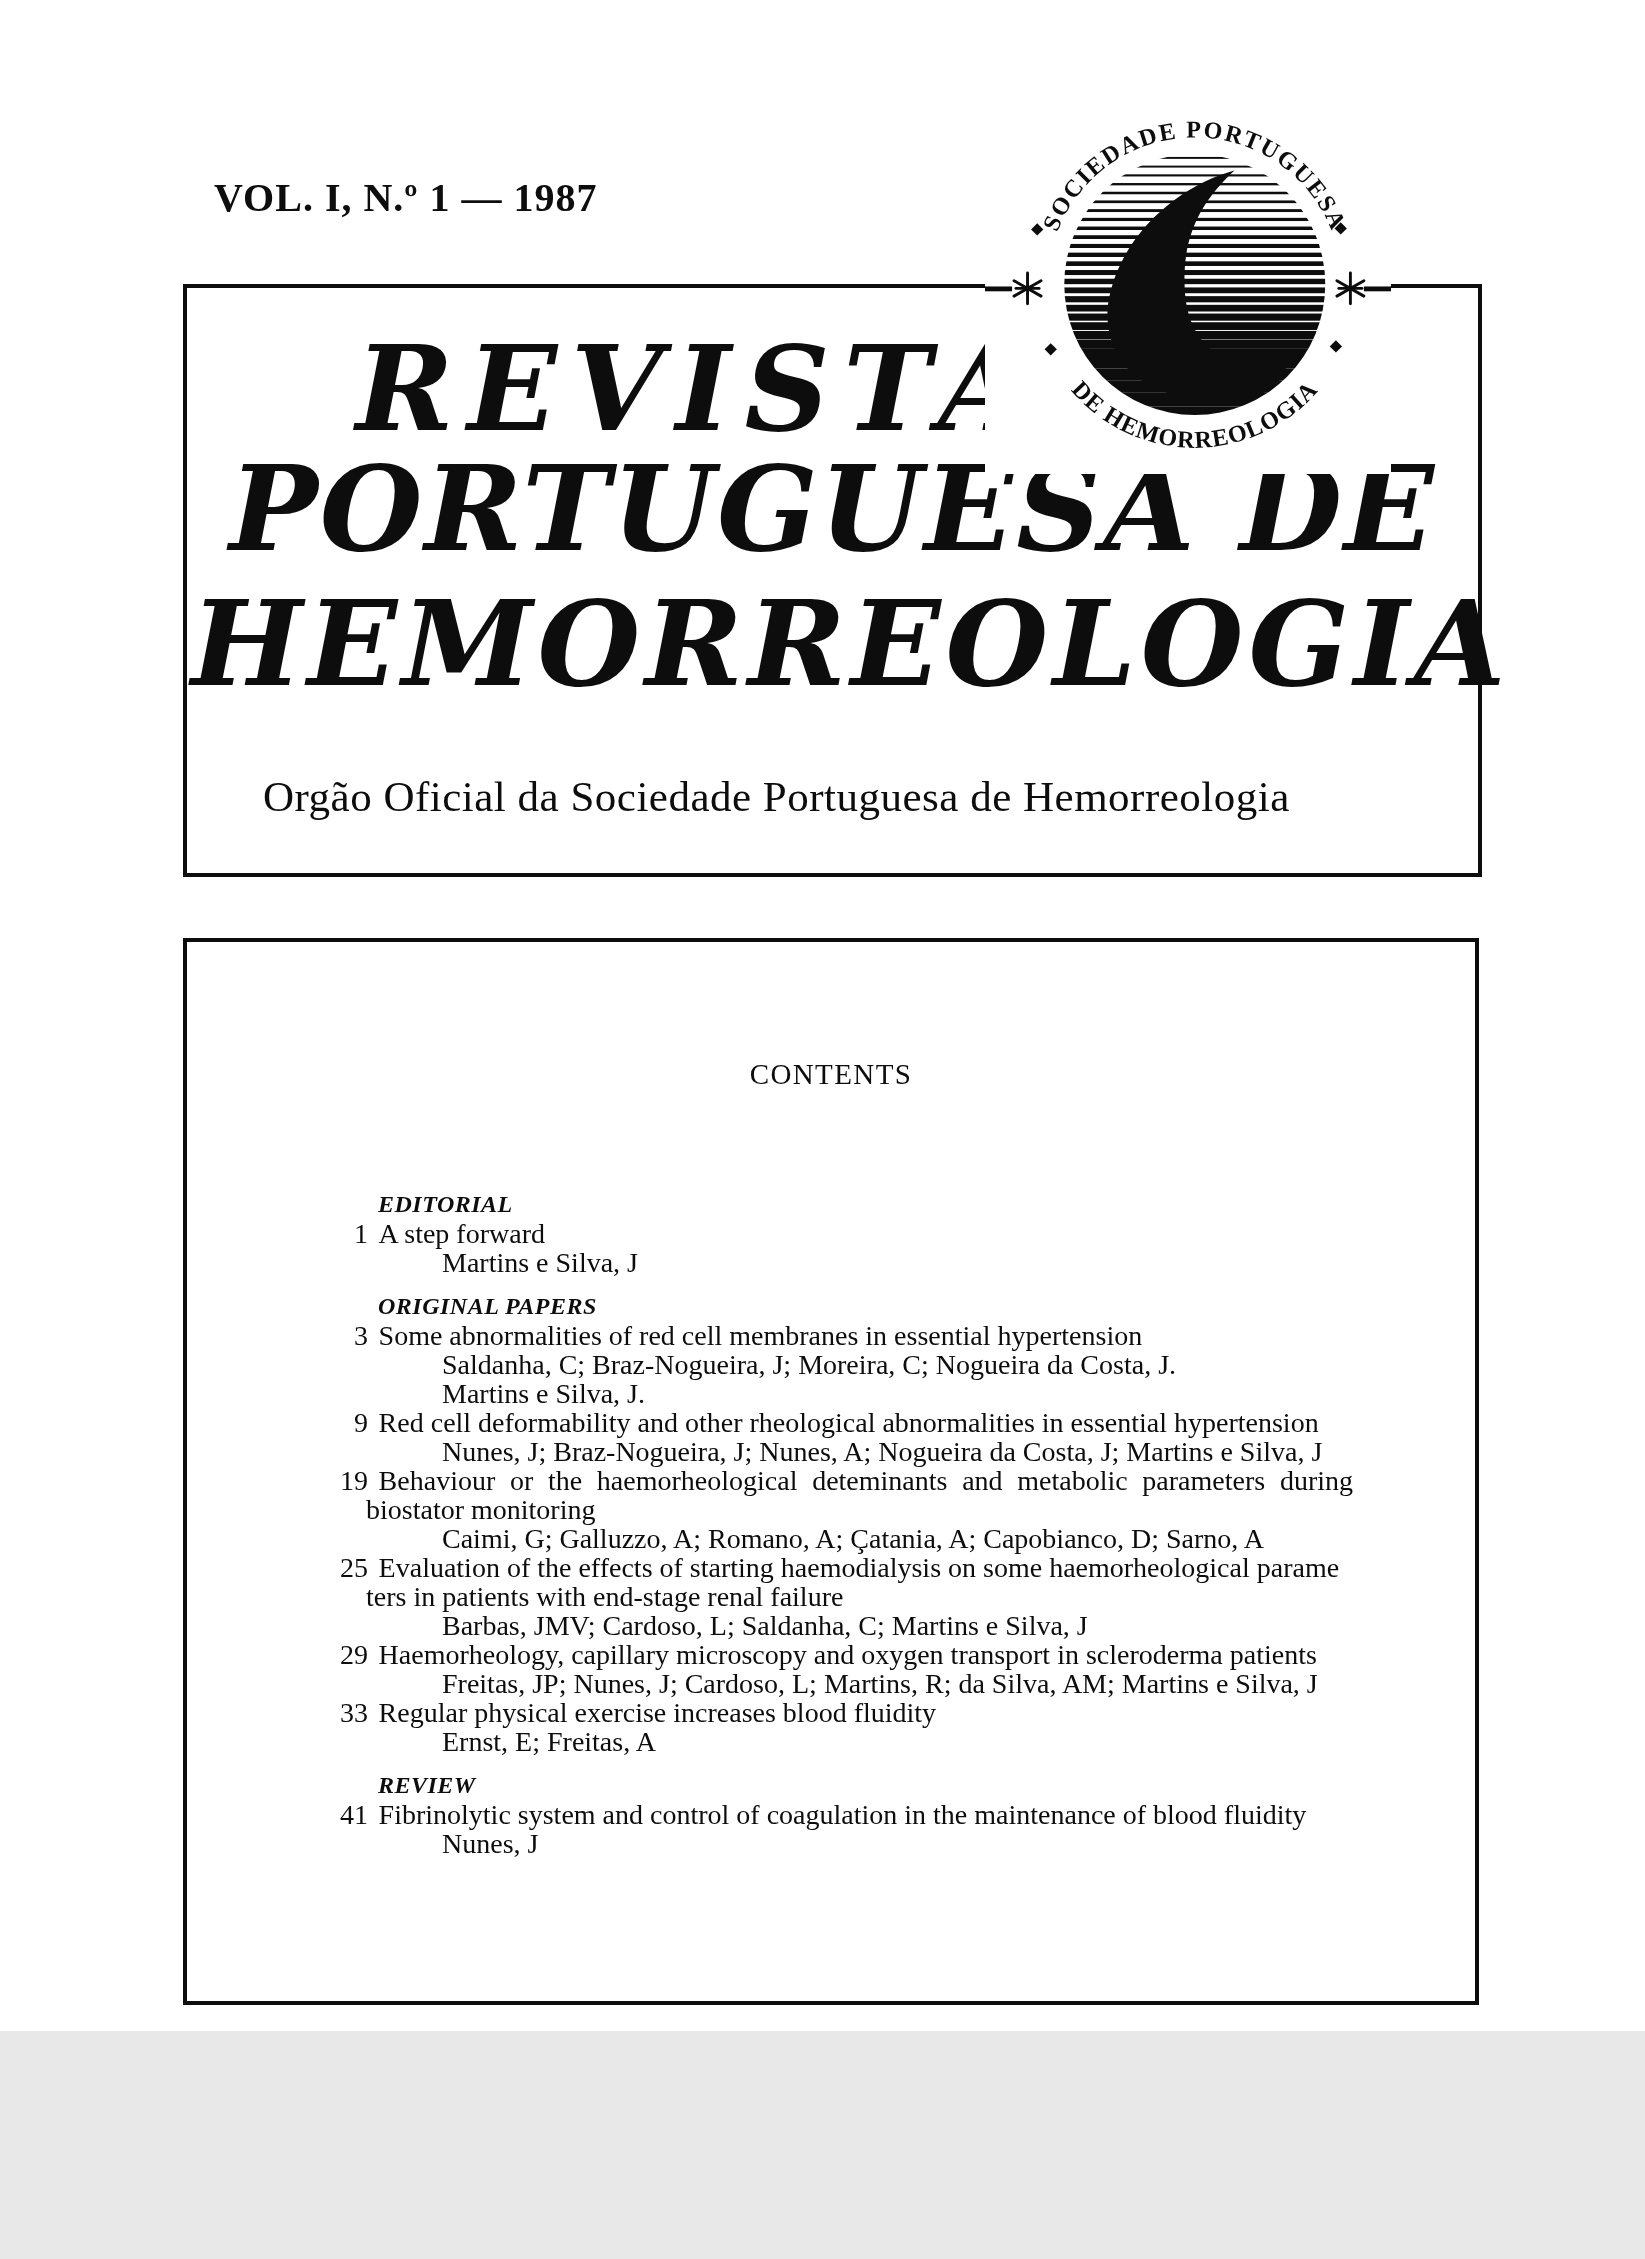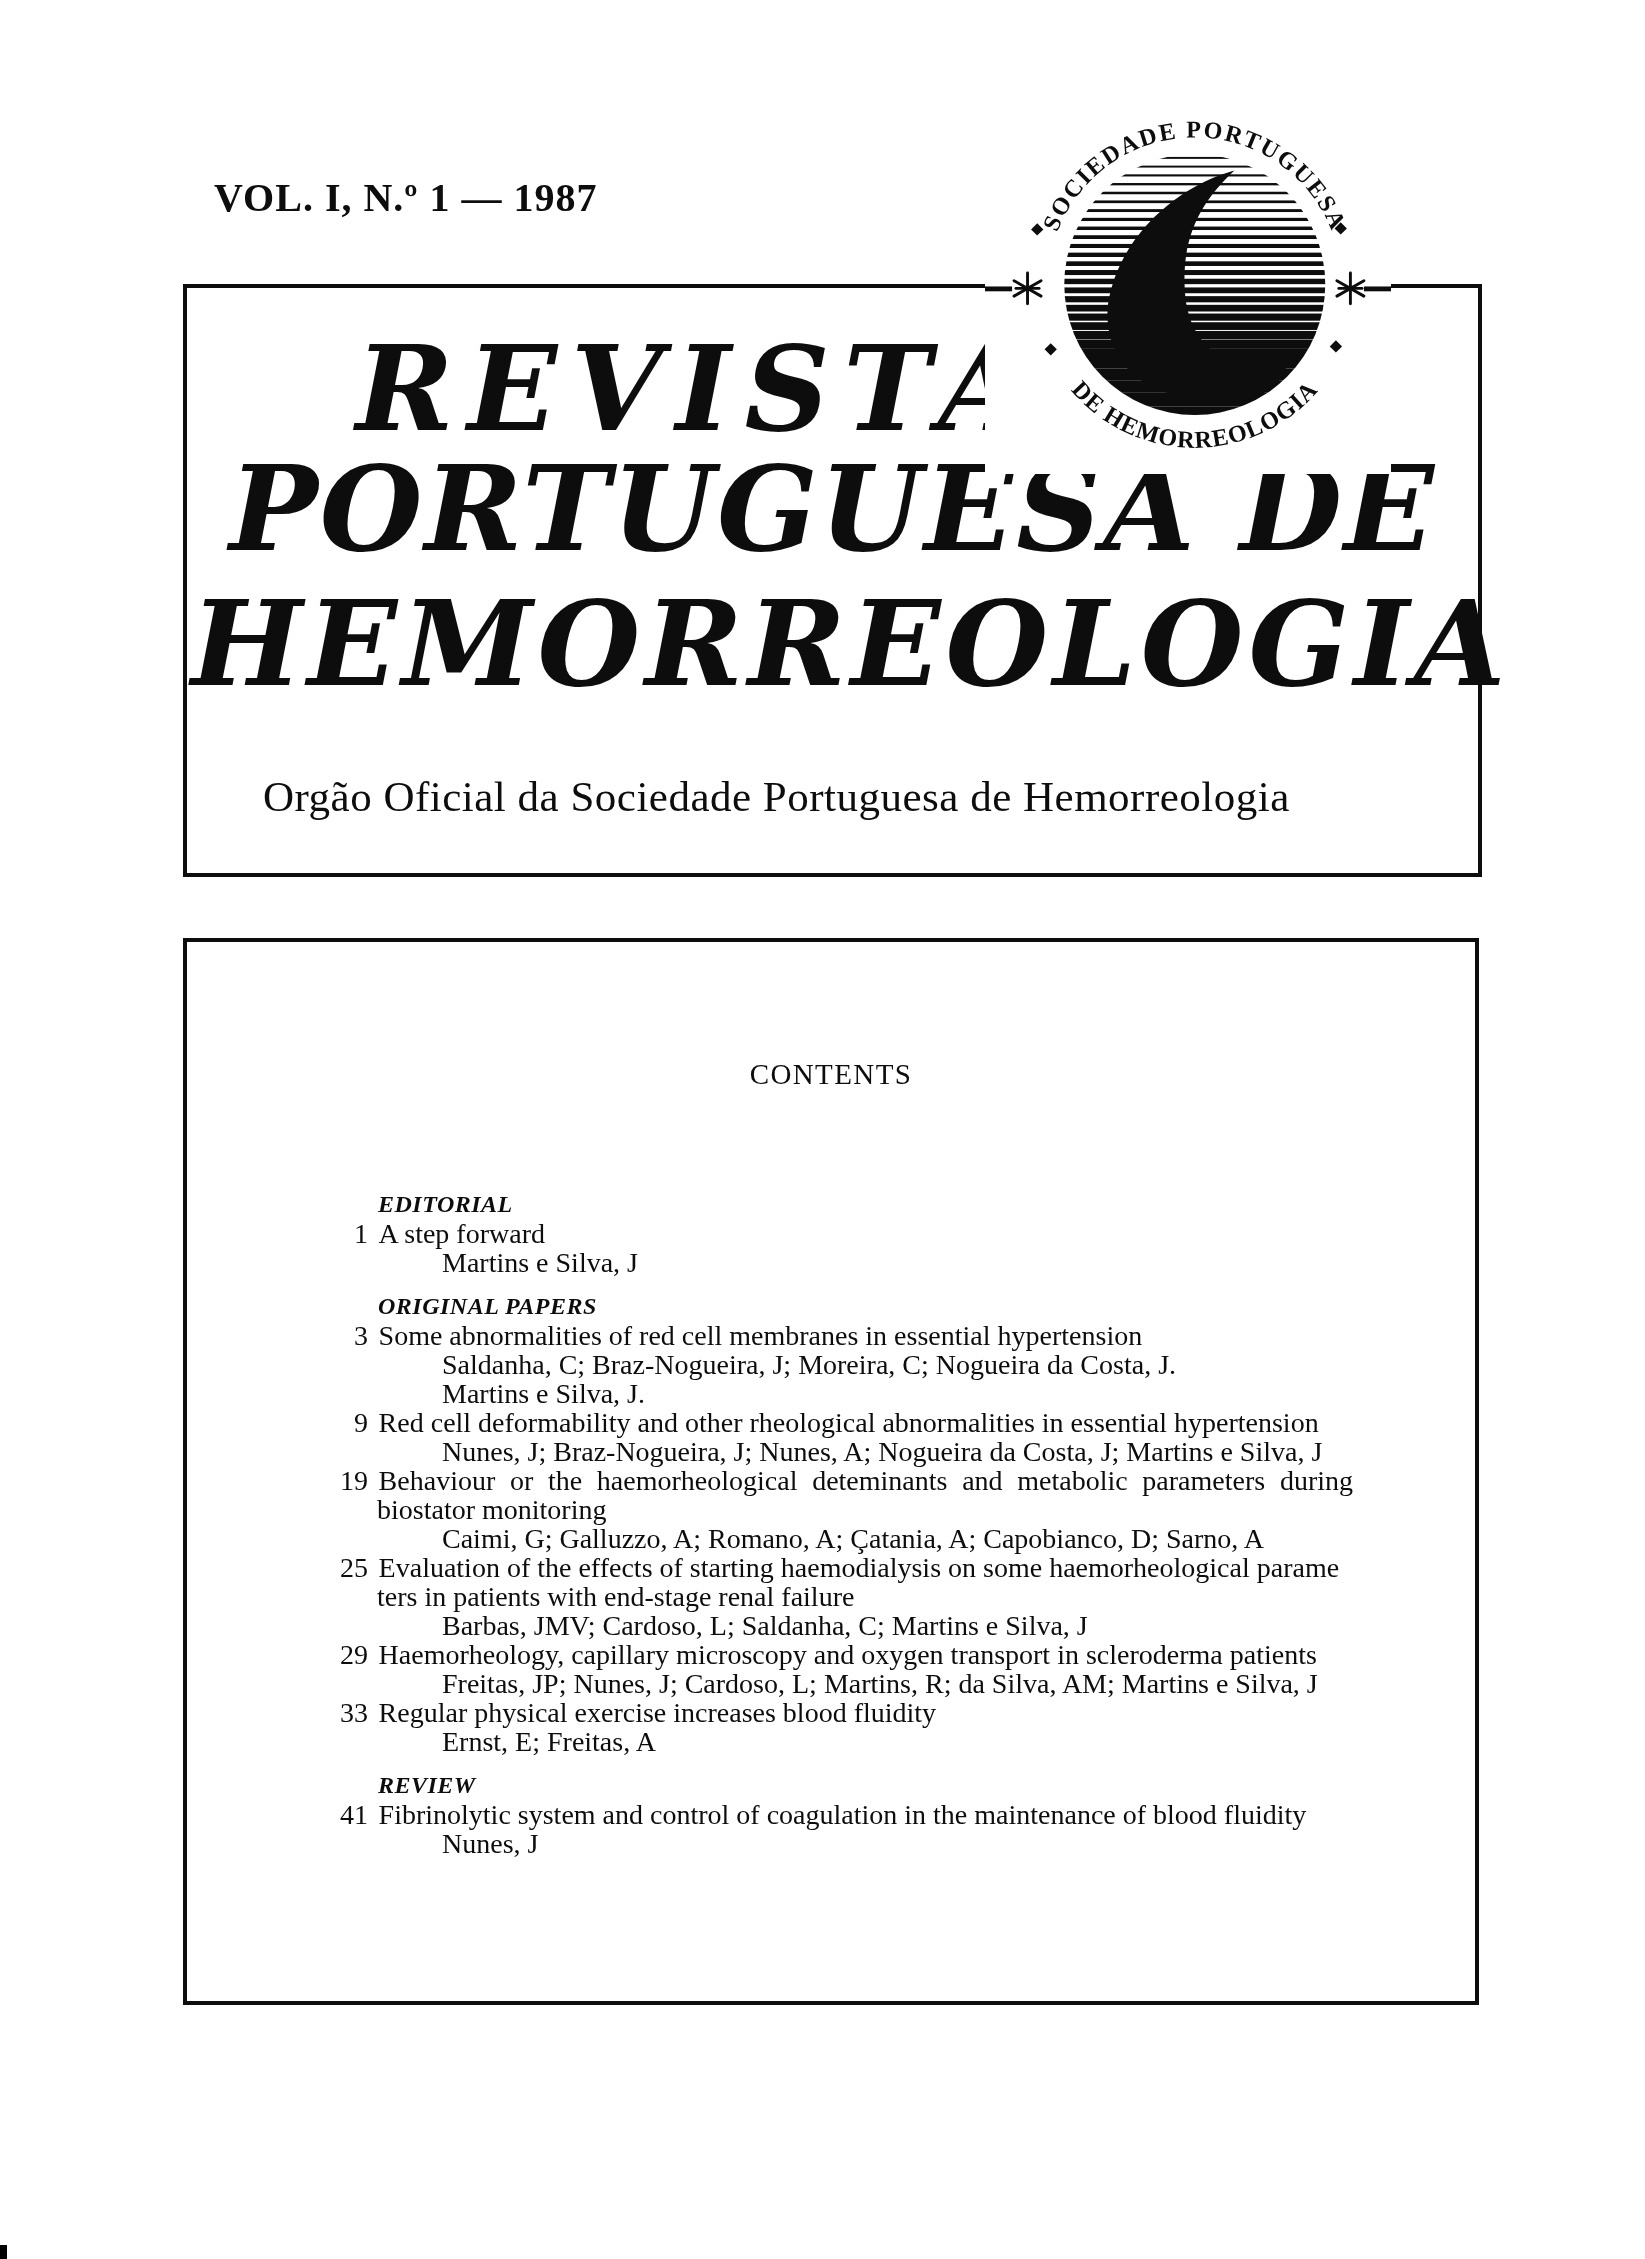--- a/index.html
+++ b/index.html
@@ -1,17 +1,17 @@
 <!DOCTYPE html>
 <html><head>
 <meta charset="utf-8">
 <style>
   html,body{margin:0;padding:0;background:#e8e8e8;}
   .page{
-    position:relative;width:1645px;height:2259px;background:#ffffff;
+    position:relative;width:1645px;height:2031px;background:#ffffff;
     font-family:"Liberation Serif","DejaVu Serif",serif;color:#0d0d0d;overflow:hidden;
   }
   .vol-line{
     position:absolute;left:214px;top:174px;font-size:40px;font-weight:bold;
     letter-spacing:1px;white-space:nowrap;
   }
   .masthead-box{
     position:absolute;left:183px;top:284px;width:1299px;height:593px;
     border:4.8px solid #0d0d0d;box-sizing:border-box;
   }
@@ -40,21 +40,21 @@
     font-size:29px;letter-spacing:1.4px;
   }
   .toc{
     position:absolute;left:326px;top:1190px;width:1149px;font-size:28px;
     line-height:29px;white-space:nowrap;
   }
   .toc .sec{font-weight:bold;font-size:24px;margin-left:52px;letter-spacing:0.5px;font-style:italic;}
   .toc .sec.gap{margin-top:15px;}
   .toc .row{display:flex;}
   .toc .num{width:42px;text-align:right;margin-right:10.6px;flex:none;}
-  .toc .cont{margin-left:51px;}
+  .toc .cont{margin-left:40px;}
   .toc .auth{margin-left:116px;}
   .just{word-spacing:7.7px;}
   .corner-mark{position:absolute;left:0;top:2245px;width:6.8px;height:14.5px;background:#000;}
 </style>
 </head>
 <body>
 
 <div class="page">
 
   <div class="vol-line">VOL. I, N.º 1 — 1987</div>

